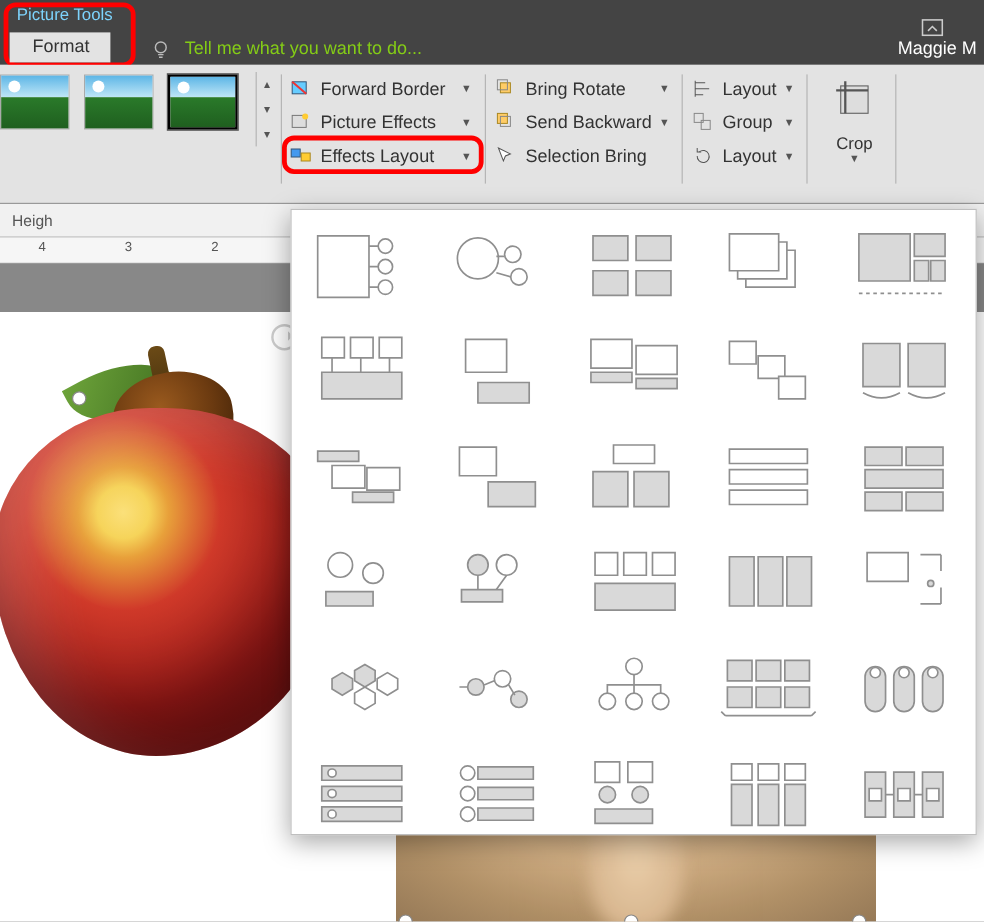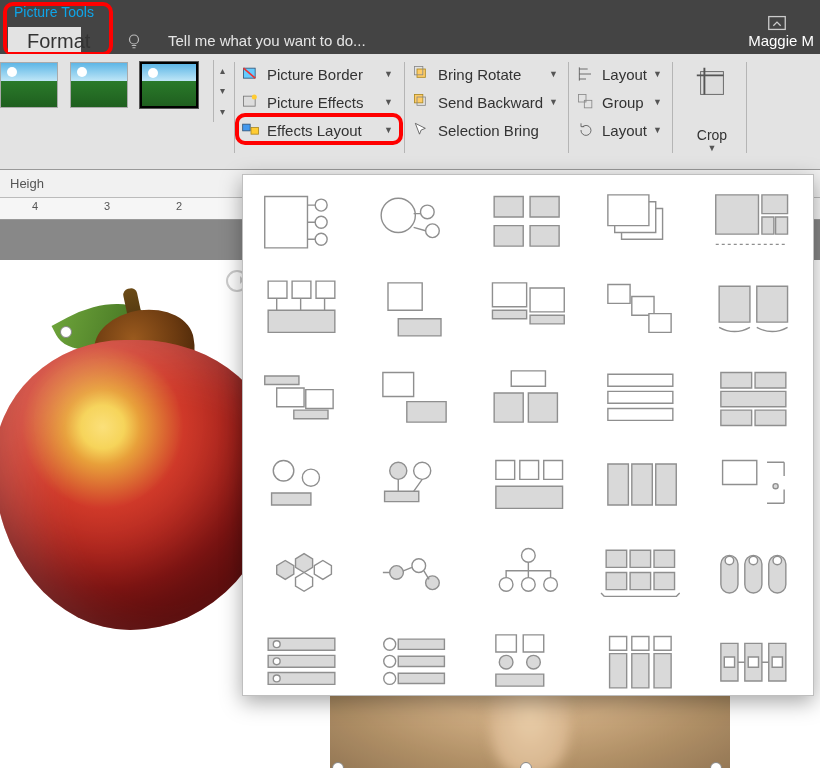--- a/index.html
+++ b/index.html
@@ -2,24 +2,24 @@
 <html><head>
 <meta charset="utf-8">
 <style>
   * { box-sizing: border-box; margin: 0; padding: 0; font-family: "Segoe UI", Arial, sans-serif; }
   body { background: #cccccc; width: 820px; height: 768px; overflow: hidden; position: relative; }
 
   
   .titlebar { background: #444444; height: 54px; position: relative; color: #ddd; }
   .picture-tools-box { position: absolute; left: 3px; top: 2px; width: 110px; height: 54px;
                        border: 4px solid #ff0000; border-radius: 10px; }
-  .picture-tools-title { position: absolute; left: 14px; top: 4px; font-size: 14px; color: #0ea5e9; }
-  .format-tab { position: absolute; left: 8px; top: 27px; width: 73px; height: 25px;
-                background: #e3e3e3; color: #333; font-size: 20px; padding: 3px 0 0 19px; }
-  .tellme { position: absolute; left: 168px; top: 32px; font-size: 15px; color: #e5e5e5; }
+  .picture-tools-title { position: absolute; left: 14px; top: 4px; font-size: 14px; color: #7dd3fc; }
+  .format-tab { position: absolute; left: 8px; top: 27px; width: 84px; height: 25px;
+                background: #e3e3e3; color: #333; font-size: 15px; padding: 3px 0 0 19px; }
+  .tellme { position: absolute; left: 154px; top: 32px; font-size: 15px; color: #84cc16; }
   .tellme-icon { position: absolute; left: 125px; top: 32px; width: 18px; height: 18px; }
   .collapse-icon { position: absolute; right: 32px; top: 12px; width: 22px; height: 22px; }
   .user-name { position: absolute; right: 6px; top: 32px; font-size: 15px; color: #fff; text-align: right; }
 
   
   .ribbon { background: #e3e3e3; height: 116px; position: relative; border-bottom: 1px solid #999; }
   .ribbon-sep { position: absolute; top: 8px; bottom: 16px; width: 1px; background: #b5b5b5; }
 
   .style-thumbs { position: absolute; left: 0; top: 8px; display: flex; gap: 12px; align-items: center; }
   .style-thumb { width: 58px; height: 46px; background: #fff; position: relative; border: 1px solid #aaa; box-shadow: inset 0 0 0 3px #eee; }
@@ -35,21 +35,21 @@
   .fmt-row .drop { margin-left: auto; font-size: 9px; color: #555; padding-right:4px;}
   .ico-box { width: 20px; height: 20px; display: inline-flex; align-items: center; justify-content: center; }
   .fmt-row.layout { background:#e3e3e3; }
   .red-outline { border:4px solid #ff0000; border-radius:10px; }
   .layout-outline { position:absolute; left:235px; top:59px; width:168px; height:32px; }
 
   .arrange-col { position: absolute; top: 6px; left: 410px; width: 152px; }
   .align-col { position: absolute; top: 6px; left: 574px; width: 92px; }
   .crop-col { position: absolute; top: 6px; left: 683px; width: 58px; text-align: center; }
   .crop-col .ico-box { width: 38px; height: 38px; margin:4px auto 0; }
-  .crop-col .lbl { font-size: 14px; color: #333; margin-top: 21px; }
+  .crop-col .lbl { font-size: 14px; color: #333; margin-top: 4px; }
   .crop-col .drop { font-size: 9px; color:#555; }
   .size-col { position: absolute; top: 6px; left: 752px; width: 68px; }
   .size-row { height:28px; display:flex; align-items:center; gap:4px; font-size:15px; color:#333; }
 
   
   .styles-bar { background:#f1f1f1; height:28px; padding-left:10px; font-size:13px; color:#555; line-height:28px; border-bottom:1px solid #bbb; display:flex; justify-content:space-between;}
   .styles-bar span:last-child { padding-right:6px; }
 
   
   .ruler { background:#f6f6f6; height:22px; position:relative; font-size:11px; color:#555; border-bottom:1px solid #999; overflow:hidden;}
@@ -149,21 +149,21 @@
   <div class="ribbon-sep" style="left:234px"></div>
 
   <div class="fmt-col">
     <div class="fmt-row">
       <span class="ico-box">
         <svg viewBox="0 0 24 24">
             <rect x="3" y="5" width="14" height="12" fill="#6cf" stroke="#357"></rect>
             <path d="M3 5l14 12" stroke="#e33" stroke-width="2"></path>
           </svg>
       </span>
-      <span>Picture Border</span>
+      <span>Forward Border</span>
       <span class="drop">▼</span>
     </div>
     <div class="fmt-row">
       <span class="ico-box">
         <svg viewBox="0 0 24 24">
             <rect x="3" y="5" width="14" height="12" fill="#ddd" stroke="#777"></rect>
             <circle cx="16" cy="6" r="3" fill="#fc3"></circle>
           </svg>
       </span>
       <span>Picture Effects</span>

